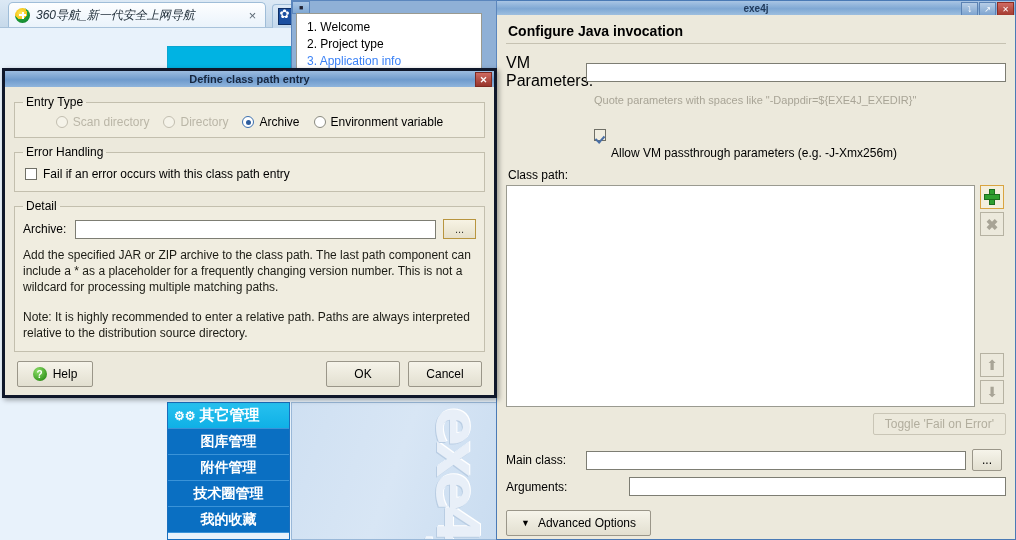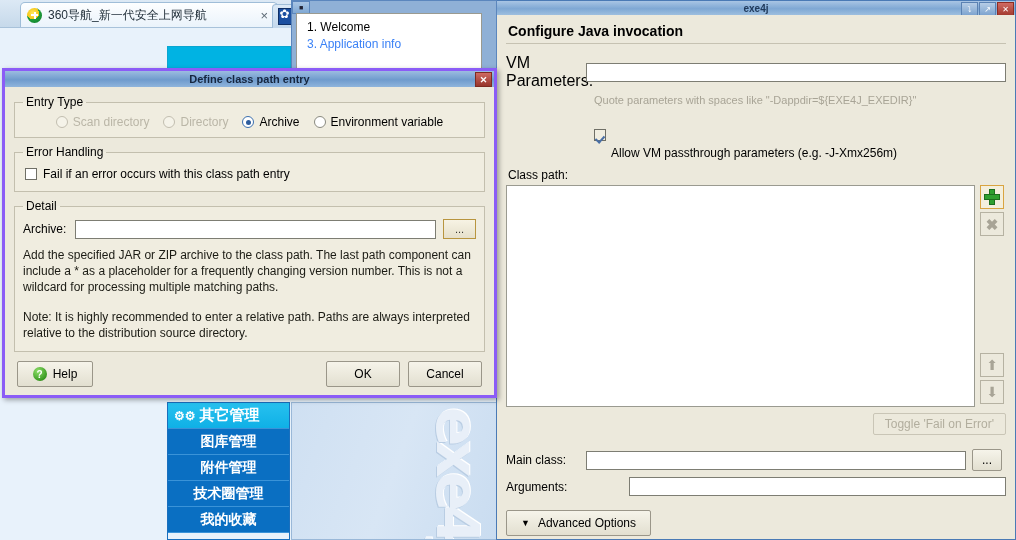--- a/index.html
+++ b/index.html
@@ -16,26 +16,27 @@
   .browser-bg {
     position: absolute; left: 0; top: 0; width: 500px; height: 540px;
     background: #e8f2fb;
   }
   .tabstrip {
     position: absolute; left: 0; top: 0; width: 500px; height: 27px;
     background: linear-gradient(#dce9f5, #c6d9ea);
     border-bottom: 1px solid #a8c2da;
   }
   .tab {
-    position: absolute; left: 20px; top: 2px; width: 258px; height: 25px;
+    position: absolute; left: 8px; top: 2px; width: 258px; height: 25px;
     background: linear-gradient(#fdfeff, #eaf3fb);
     border: 1px solid #9fbdd8; border-bottom: none;
     border-radius: 5px 5px 0 0;
     display: flex; align-items: center; padding: 0 6px;
     box-sizing: border-box;
+    font-style: italic;
   }
   .tab-favicon {
     width: 15px; height: 15px; border-radius: 50%;
     background: radial-gradient(circle at 40% 35%, #ffe95c 0%, #f5c518 45%, #1f9d3a 46%, #0d7a2a 100%);
     position: relative; flex: none; margin-right: 6px;
   }
   .tab-favicon::after {
     content: ""; position: absolute; left: 4px; top: 6.5px;
     width: 7px; height: 2px; background: #fff;
   }
@@ -212,21 +213,21 @@
     flex: none;
   }
   .nav-btns { margin-left: auto; display: flex; gap: 4px; }
   .nav-btns .btn { padding: 4px 12px; }
   .tri-left { font-size: 9px; margin-right: 7px; }
   .tri-right { font-size: 9px; margin-left: 7px; }
 
   
   .dialog {
     position: absolute; left: 2px; top: 68px; width: 495px; height: 330px;
-    border: 3px solid #8b5cf6; background: #ece9dc;
+    border: 3px solid #0f172a; background: #ece9dc;
     box-sizing: border-box;
     box-shadow: 2px 2px 5px rgba(0,0,0,.35);
   }
   .dlg-titlebar {
     height: 16px; position: relative;
     background: linear-gradient(#9cbce0, #6f9bcd 55%, #8fb4dc);
     display: flex; align-items: center; justify-content: center;
   }
   .dlg-title { font-size: 11px; font-weight: bold; color: #16263f; }
   .dlg-close {
@@ -417,20 +418,21 @@
       </div>
     </div>
   </div>
 
   <div style="position:absolute;left:291px;top:0;width:206px;height:72px;background:#8fb0d6;border:1px solid #5b86bd;box-sizing:border-box;">
     <div style="position:absolute;left:0;top:0;width:16px;height:11px;background:linear-gradient(#a9c5e4,#7fa8d4);border:1px solid #5b86bd;display:flex;align-items:center;justify-content:center;">
       <span style="font-size:7px;color:#223;">■</span>
     </div>
     <div style="position:absolute;left:4px;top:12px;right:14px;bottom:1px;background:#ffffff;border:1px solid #9a9a90;padding:5px 0 0 10px;box-sizing:border-box;">
       <div style="font-size:12px;color:#000;line-height:17px;">1. Welcome</div>
+      <div style="font-size:12px;color:#000;line-height:17px;">2. Project type</div>
       <div style="font-size:12px;color:#3b82f6;line-height:17px;">3. Application info</div>
     </div>
   </div>
 
   <div class="dialog">
     <div class="dlg-titlebar">
       <span class="dlg-title">Define class path entry</span>
       <div class="dlg-close">✕</div>
     </div>
 

